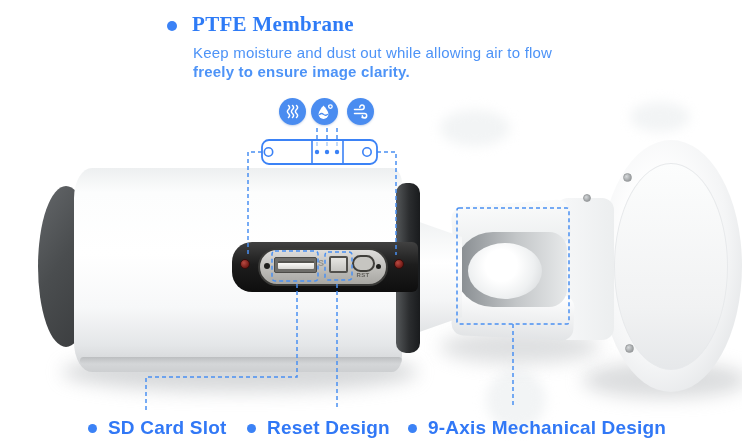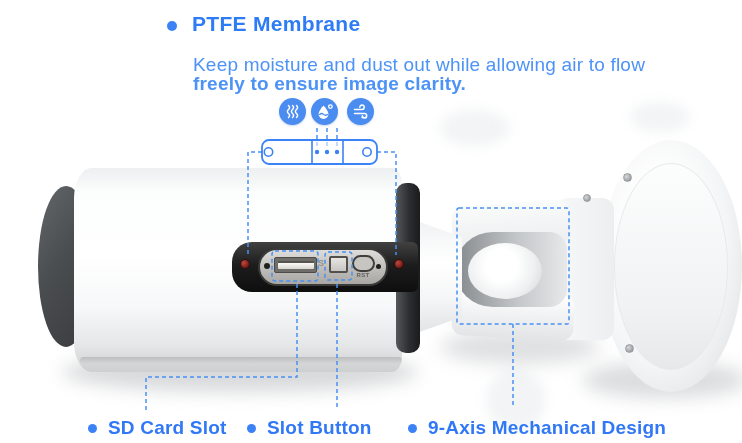--- a/index.html
+++ b/index.html
@@ -6,24 +6,24 @@
   #stage{
     position:relative;width:742px;height:443px;overflow:hidden;
     background:#ffffff;
     font-family:"Liberation Sans", sans-serif;
   }
   .abs{position:absolute;}
 
   
   .bullet{border-radius:50%;background:#3b82f6;}
   .title-text{
-    font-size:21px;font-weight:700;color:#2e7bf6;letter-spacing:.3px;
+    font-size:21px;font-weight:700;color:#2e7bf6;letter-spacing:.3px;font-family:Liberation Serif, serif;
   }
   .desc-text{
-    font-size:19px;font-weight:500;color:#4d93f7;line-height:19px;letter-spacing:.2px;margin-top:12px;
+    font-size:15px;font-weight:500;color:#4d93f7;line-height:19px;letter-spacing:.2px;
   }
   .label-row{display:flex;align-items:center;gap:11px;text-align:right;}
   .label-text{font-size:19px;font-weight:700;color:#3178f6;letter-spacing:.2px;white-space:nowrap;}
 
   
   .feat-icon{
     width:27px;height:27px;border-radius:50%;background:#4a8cf0;
     display:flex;align-items:center;justify-content:center;
     box-shadow:0 1px 2px rgba(40,90,180,.25);
   }
@@ -229,20 +229,20 @@
   <div class="abs title-text" style="left:192px;top:12px;">PTFE Membrane</div>
   <div class="abs desc-text" style="left:193px;top:43px;">Keep moisture and dust out while allowing air to flow</div>
   <div class="abs desc-text" style="left:193px;top:62px;font-weight:bold;">freely to ensure image clarity.</div>
 
   <div class="abs label-row" style="left:88px;top:417px;">
     <div class="bullet" style="width:9px;height:9px;"></div>
     <div class="label-text">SD Card Slot</div>
   </div>
   <div class="abs label-row" style="left:247px;top:417px;">
     <div class="bullet" style="width:9px;height:9px;"></div>
-    <div class="label-text">Slot Button</div>
+    <div class="label-text">Reset Design</div>
   </div>
   <div class="abs label-row" style="left:408px;top:417px;">
     <div class="bullet" style="width:9px;height:9px;"></div>
     <div class="label-text">9-Axis Mechanical Design</div>
   </div>
 
 </div>
 
 </body></html>

